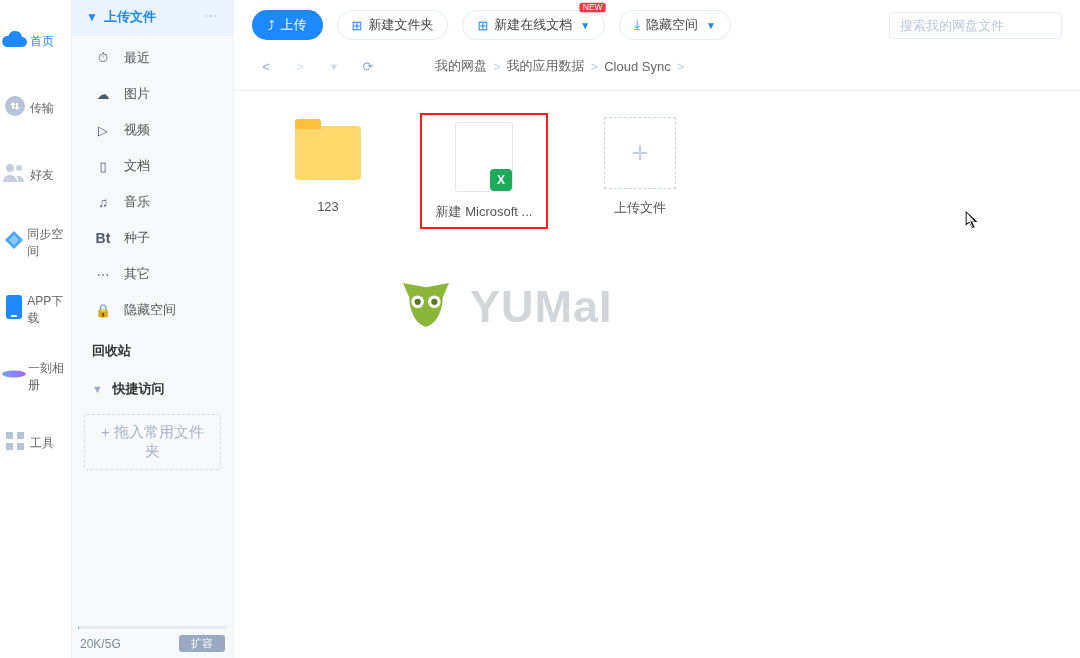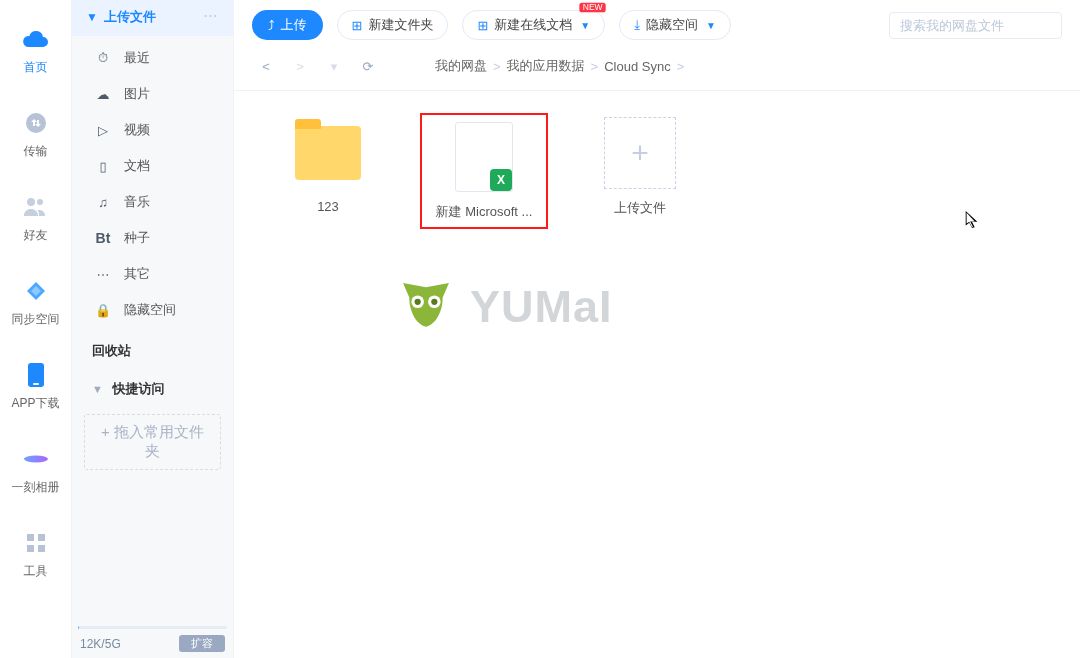--- a/index.html
+++ b/index.html
@@ -1,20 +1,20 @@
 <!DOCTYPE html>
 <html><head>
   <meta charset="utf-8">
   <style>
     * { margin: 0; padding: 0; box-sizing: border-box; font-family: "Microsoft YaHei", Arial, sans-serif; }
     body { width: 1080px; height: 658px; background: #fff; display: flex; overflow: hidden; position: relative; }
 
     
     .nav-rail { width: 72px; background: #fff; display: flex; flex-direction: column; align-items: center; padding-top: 10px; border-right: 1px solid #f2f2f2; }
-    .nav-item { width: 100%; display: flex; flex-direction: column; align-items: center; padding: 14px 0 18px; cursor: pointer; font-size: 12px; color: #666; position: relative; }
+    .nav-item { width: 100%; display: flex; flex-direction: row; align-items: center; padding: 14px 0 18px; cursor: pointer; font-size: 12px; color: #666; position: relative; }
     .nav-item.active { color: #1e88ff; }
     .nav-ico { width: 30px; height: 30px; display: flex; align-items: center; justify-content: center; margin-bottom: 5px; }
     .nav-item.active .nav-ico svg { fill: #1e88ff; }
 
     
     .sidebar { width: 162px; background: #f7f8fa; display: flex; flex-direction: column; border-right: 1px solid #f2f2f2; position: relative; }
     .side-head { display: flex; align-items: center; padding: 8px 14px; background: #eaf3ff; border-bottom: 2px solid #eaf3ff; }
     .side-head .caret { color: #1e88ff; margin-right: 6px; font-size: 12px; }
     .side-head .ttl { color: #1e88ff; font-weight: 600; font-size: 13px; flex: 1; }
     .side-head .more-icon { color: #b9c5d6; letter-spacing: 2px; transform: rotate(90deg); font-size: 14px; }
@@ -192,21 +192,21 @@
     <span class="side-caret">▼</span>
     <span>快捷访问</span>
   </div>
   <div class="side-drop">+ 拖入常用文件夹</div>
 
   <div class="side-foot">
     <div class="quota-bar">
         <div class="quota-fill"></div>
       </div>
     <div class="quota-row">
-      <span><span>12K</span>/<span>5G</span></span>
+      <span><span>20K</span>/<span>5G</span></span>
       <span class="expand-pill">扩容</span>
     </div>
   </div>
 </div>
 
 <div class="main">
   <div class="toolbar">
     <button class="btn-primary">
       <span>⤴</span>
       <span>上传</span>

